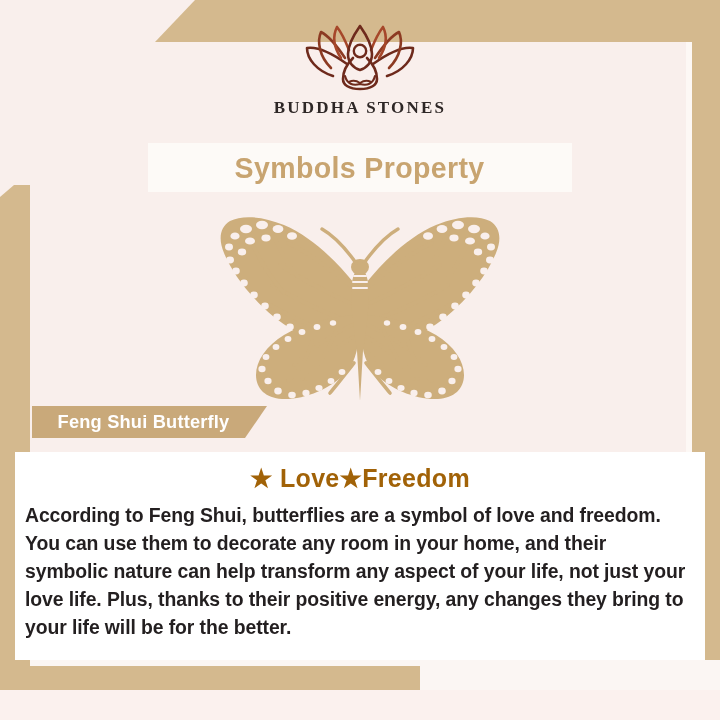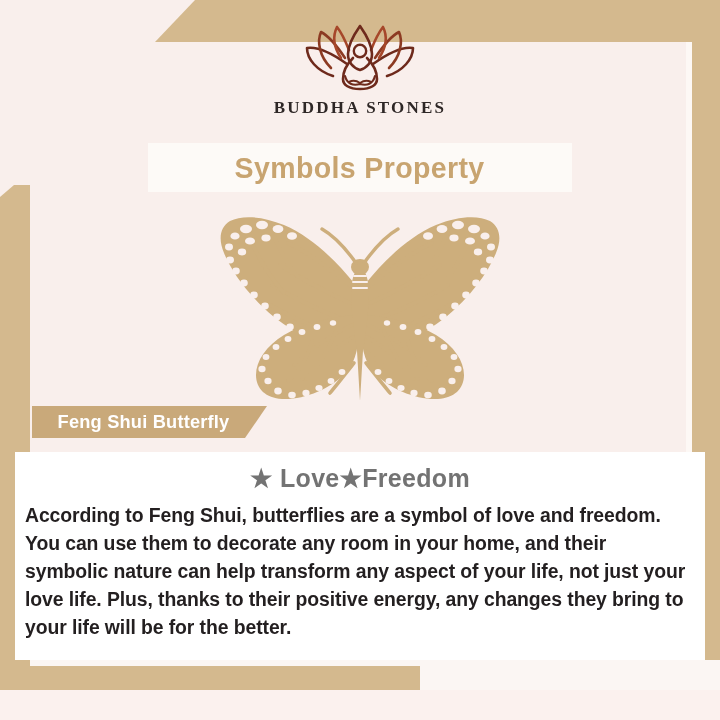--- a/index.html
+++ b/index.html
@@ -133,21 +133,21 @@
     left:15px;top:452px;width:690px;height:208px;
     background:#ffffff;
     z-index:5;
   }
   .content-heading{
     margin:0;padding-top:12px;
     text-align:center;
     font-family:"Liberation Sans Narrow","Liberation Sans",sans-serif;
     font-weight:700;
     font-size:25px;
-    color:#737373;
+    color:#a16207;
     letter-spacing:0.3px;
   }
   .body-text{
     margin:8px 10px 0 10px;
     font-family:"Liberation Sans Narrow","Liberation Sans",sans-serif;
     font-weight:700;
     font-size:19.5px;
     line-height:28px;
     color:#231f20;
     text-align:left;

